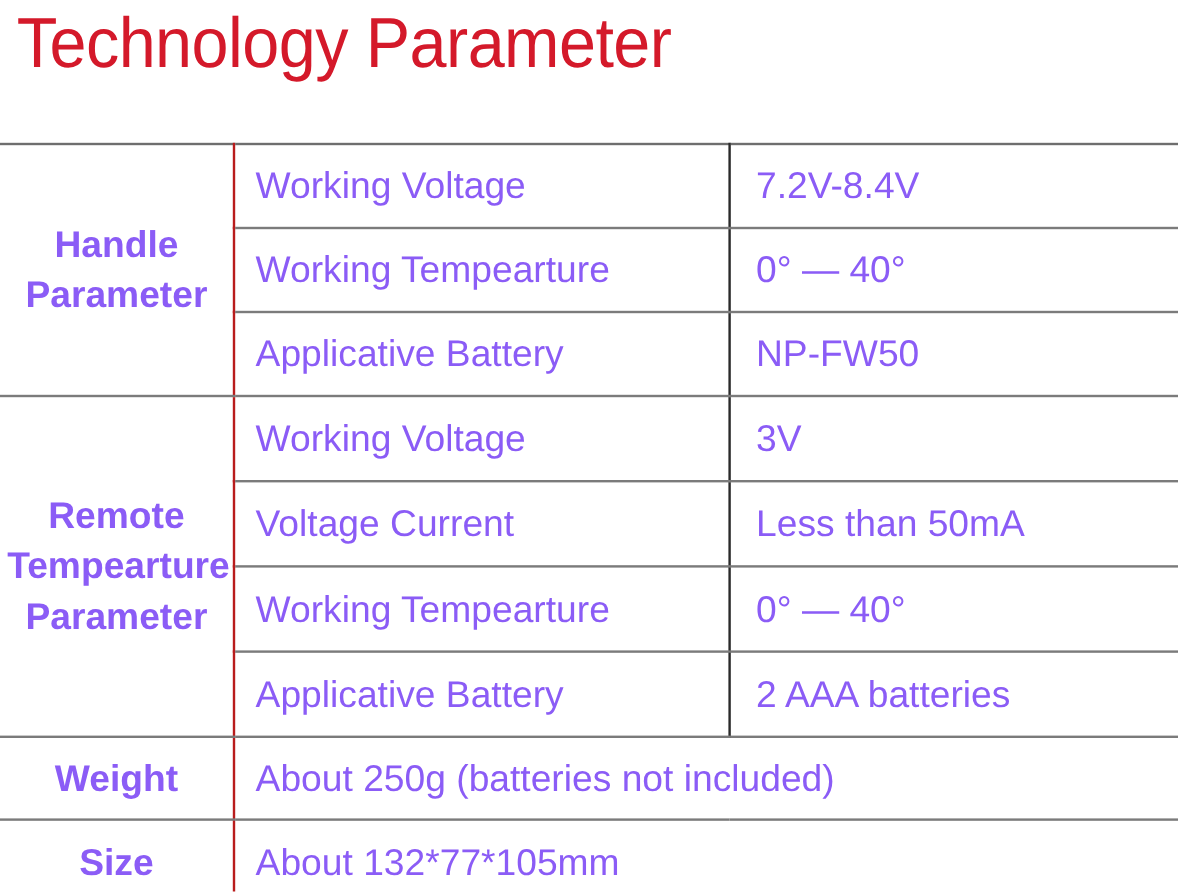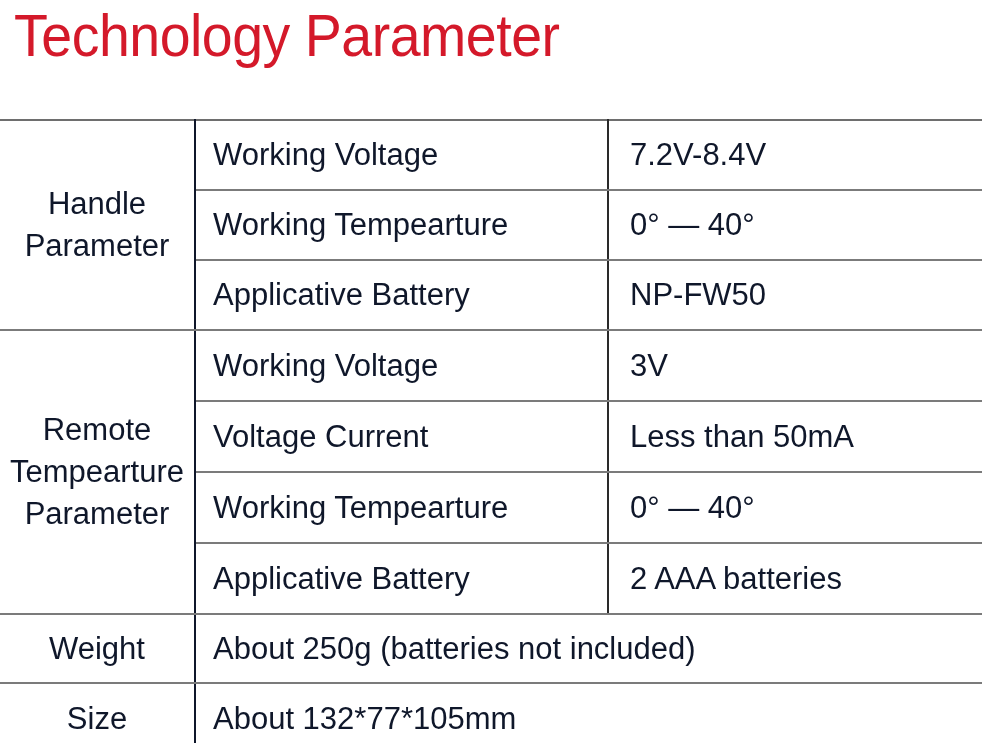--- a/index.html
+++ b/index.html
@@ -51,29 +51,29 @@
   .spec-table col.c-label   { width: 195px; }
   .spec-table col.c-key     { width: 413px; }
   .spec-table col.c-value   { width: 374px; }
 
   .spec-table td {
     border: none;
     border-top: 2px solid #7b7b7b;
     border-bottom: 2px solid #7b7b7b;
     font-size: 31px;
     line-height: 36px;
-    color: #0f172a;
+    color: #8b5cf6;
     font-weight: 400;
     padding: 0;
     vertical-align: middle;
     background: #ffffff;
   }
 
   
-  td.cell-label   { border-right: 2px solid #0f172a; }
+  td.cell-label   { border-right: 2px solid #b91c1c; font-weight: bold; }
   td.cell-key     { border-right: 2px solid #2a2a2a; }
 
   
   tr.section-start > td { border-top: 2px solid #6e6e6e; }
 
   td.cell-label {
     text-align: center;
     padding: 0 6px;
     line-height: 42px;
   }

